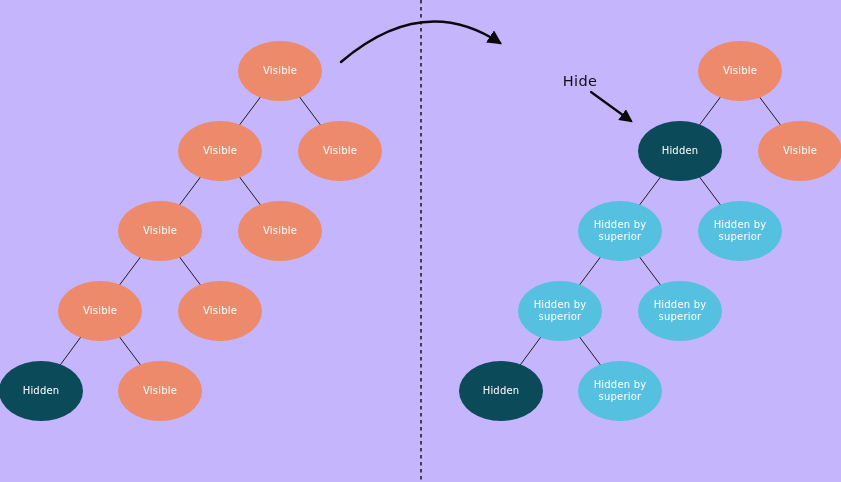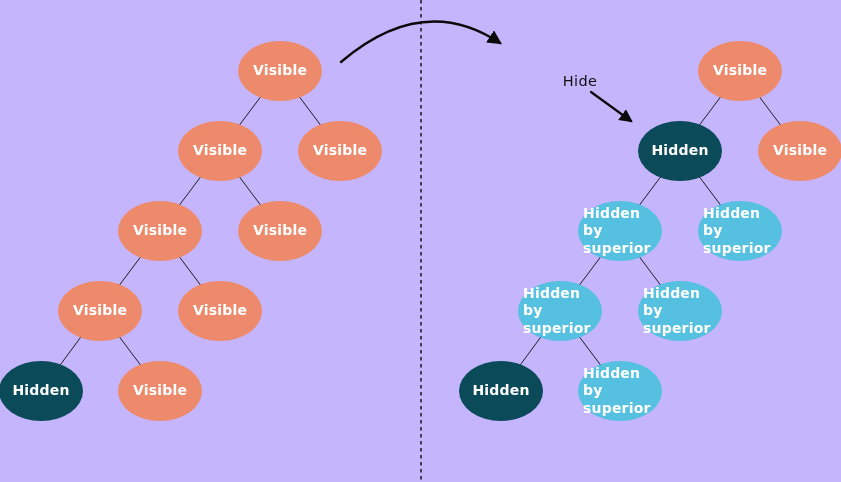--- a/index.html
+++ b/index.html
@@ -4,21 +4,21 @@
 <style>
   html,body{margin:0;padding:0;background:#ffffff;}
   .canvas{
     position:relative;width:841px;height:482px;overflow:hidden;
     background:#c4b5fd;font-family:"DejaVu Sans","Liberation Sans",sans-serif;
   }
   .canvas svg{position:absolute;left:0;top:0;}
   .node{
     position:absolute;width:84px;height:60px;border-radius:50%;
     display:flex;align-items:center;justify-content:center;
-    text-align:left;color:#ffffff;font-size:14px;font-weight:700;
+    text-align:center;color:#ffffff;font-size:10px;font-weight:400;
     line-height:1.25;letter-spacing:.2px;padding:0 5px;box-sizing:border-box;
   }
   .hide-label{
     position:absolute;left:555px;top:73px;width:50px;text-align:center;
     font-size:14.5px;color:#111111;letter-spacing:.3px;
   }
 </style>
 </head>
 <body>
 

